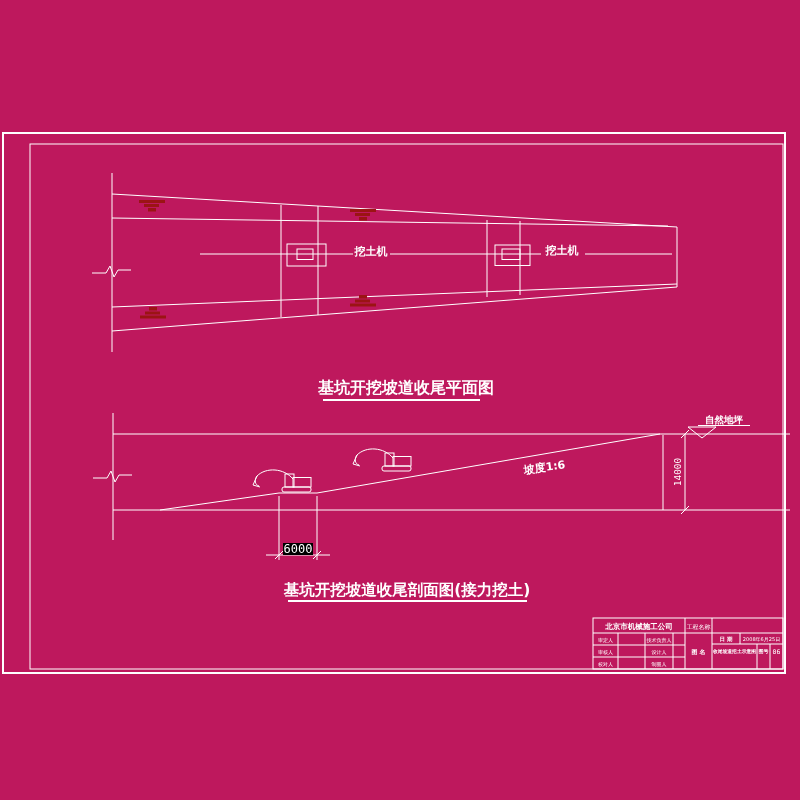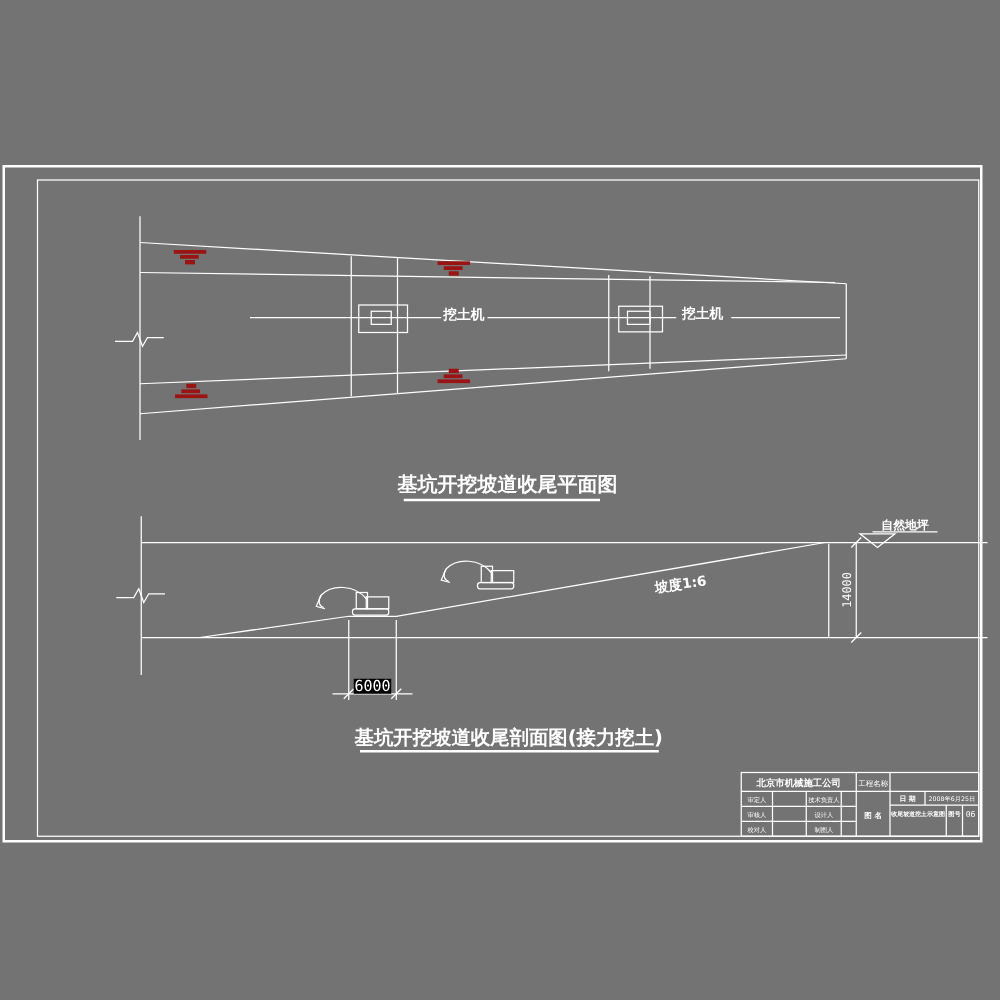--- a/index.html
+++ b/index.html
@@ -1,16 +1,16 @@
 <!DOCTYPE html>
 <html><head>
 <meta charset="utf-8">
 <style>
   html,body{margin:0;padding:0;background:#000;}
-  .stage{position:relative;width:800px;height:800px;background:#737373;overflow:hidden;
+  .stage{position:relative;width:800px;height:800px;background:#be185d;overflow:hidden;
          font-family:"DejaVu Sans",sans-serif;}
   svg{position:absolute;left:0;top:0;}
   .ln{stroke:#ffffff;stroke-width:1;fill:none;}
   .ln2{stroke:#ffffff;stroke-width:2;fill:none;}
   .txt{fill:#ffffff;font-family:"DejaVu Sans",sans-serif;}
   .bold{font-weight:bold;}
   .mono{font-family:"DejaVu Sans Mono",monospace;}
 </style>
 </head>
 <body>

